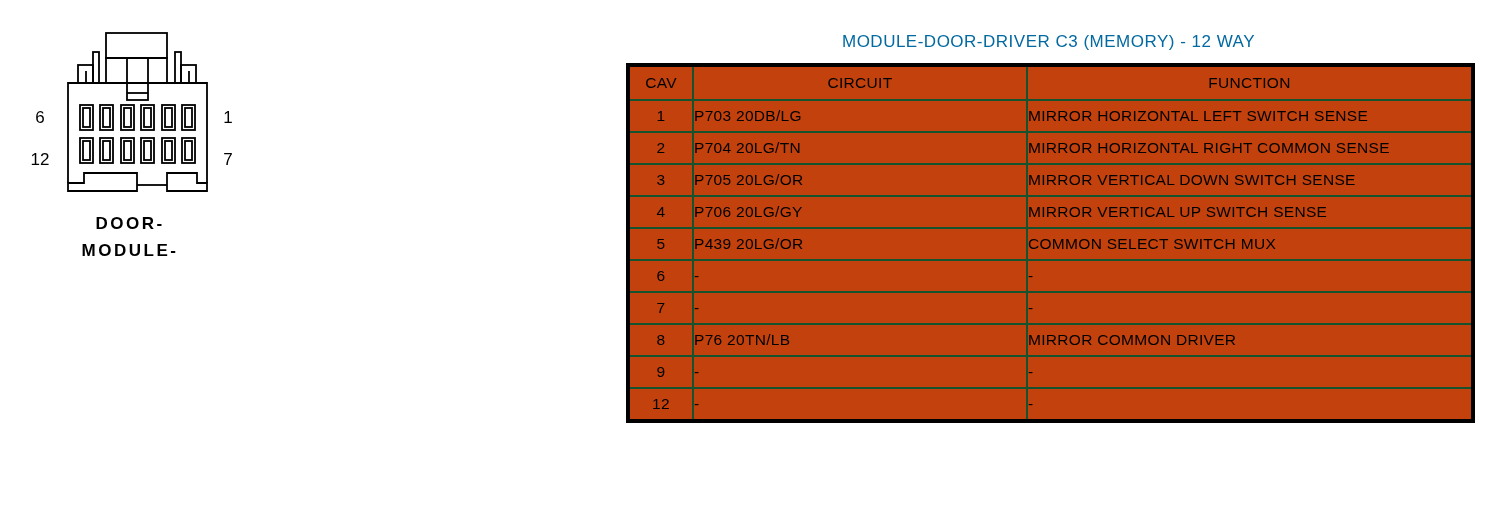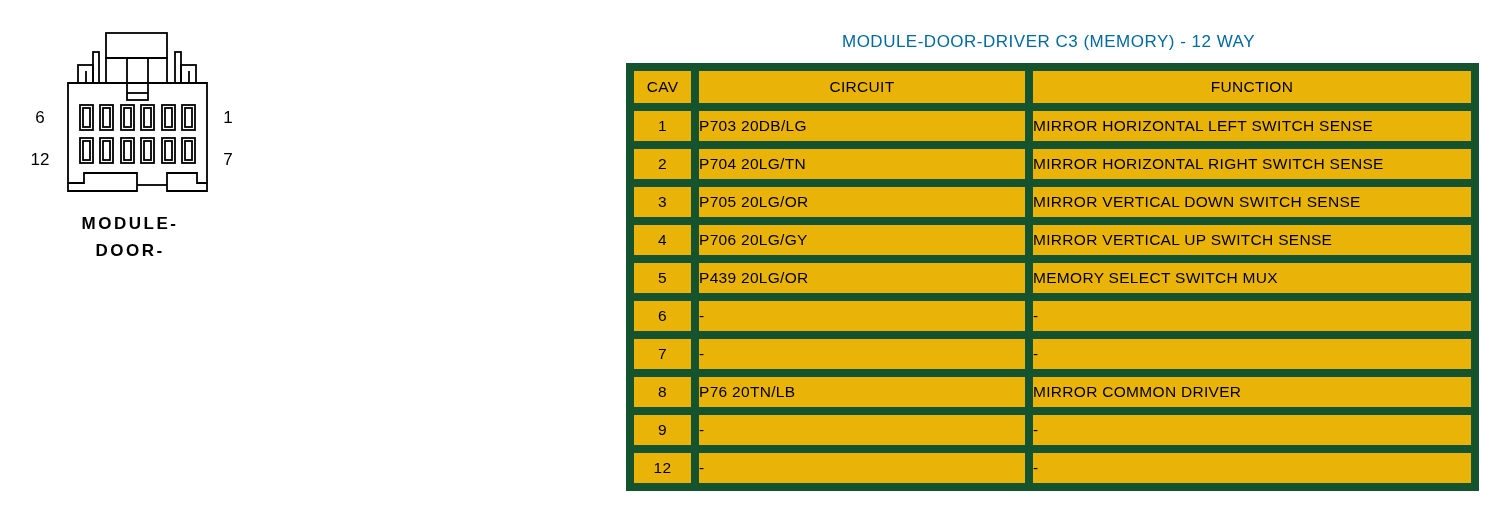--- a/index.html
+++ b/index.html
@@ -59,29 +59,29 @@
     color: #0369a1;
   }
   table.pinout {
     border-collapse: collapse;
     table-layout: fixed;
     width: 845px;
     border: 4px solid #000000;
   }
   table.pinout th,
   table.pinout td {
-    border: 8px solid #14532d;
+    border: 2px solid #14532d;
     font-size: 15.5px;
     letter-spacing: 0.3px;
     height: 30px;
     padding: 0;
     overflow: hidden;
     white-space: nowrap;
     color: #000000;
-    background: #eab308;
+    background: #c2410c;
   }
   table.pinout th {
     font-weight: 400;
     text-align: center;
     height: 32px;
   }
   col.c-cav      { width: 65px; }
   col.c-circuit  { width: 334px; }
   col.c-function { width: 446px; }
   td.cav { text-align: center; }
@@ -143,22 +143,22 @@
           <rect x="175" y="116" width="7" height="19"></rect>
       </g>
 
       <text x="30" y="98" text-anchor="middle" stroke="none" class="pin-label">6</text>
       <text x="218" y="98" text-anchor="middle" stroke="none" class="pin-label">1</text>
       <text x="30" y="140" text-anchor="middle" stroke="none" class="pin-label">12</text>
       <text x="218" y="140" text-anchor="middle" stroke="none" class="pin-label">7</text>
     </svg>
 
     <figcaption class="connector-caption">
+      <div>DOOR-</div>
       <div>MODULE-</div>
-      <div>DOOR-</div>
     </figcaption>
   </figure>
 
   <section class="pinout-section">
     <div class="table-title">MODULE-DOOR-DRIVER C3 (MEMORY) - 12 WAY</div>
     <table class="pinout">
       <colgroup>
         <col class="c-cav">
           <col class="c-circuit">
           <col class="c-function">
@@ -172,36 +172,36 @@
       </thead>
       <tbody id="pinout-body">
           <tr>
             <td class="cav">1</td>
             <td class="circuit">P703 20DB/LG</td>
             <td class="function">MIRROR HORIZONTAL LEFT SWITCH SENSE</td>
           </tr>
           <tr>
             <td class="cav">2</td>
             <td class="circuit">P704 20LG/TN</td>
-            <td class="function">MIRROR HORIZONTAL RIGHT SWITCH SENSE</td>
+            <td class="function">MIRROR HORIZONTAL RIGHT COMMON SENSE</td>
           </tr>
           <tr>
             <td class="cav">3</td>
             <td class="circuit">P705 20LG/OR</td>
             <td class="function">MIRROR VERTICAL DOWN SWITCH SENSE</td>
           </tr>
           <tr>
             <td class="cav">4</td>
             <td class="circuit">P706 20LG/GY</td>
             <td class="function">MIRROR VERTICAL UP SWITCH SENSE</td>
           </tr>
           <tr>
             <td class="cav">5</td>
             <td class="circuit">P439 20LG/OR</td>
-            <td class="function">MEMORY SELECT SWITCH MUX</td>
+            <td class="function">COMMON SELECT SWITCH MUX</td>
           </tr>
           <tr>
             <td class="cav">6</td>
             <td class="circuit">-</td>
             <td class="function">-</td>
           </tr>
           <tr>
             <td class="cav">7</td>
             <td class="circuit">-</td>
             <td class="function">-</td>

